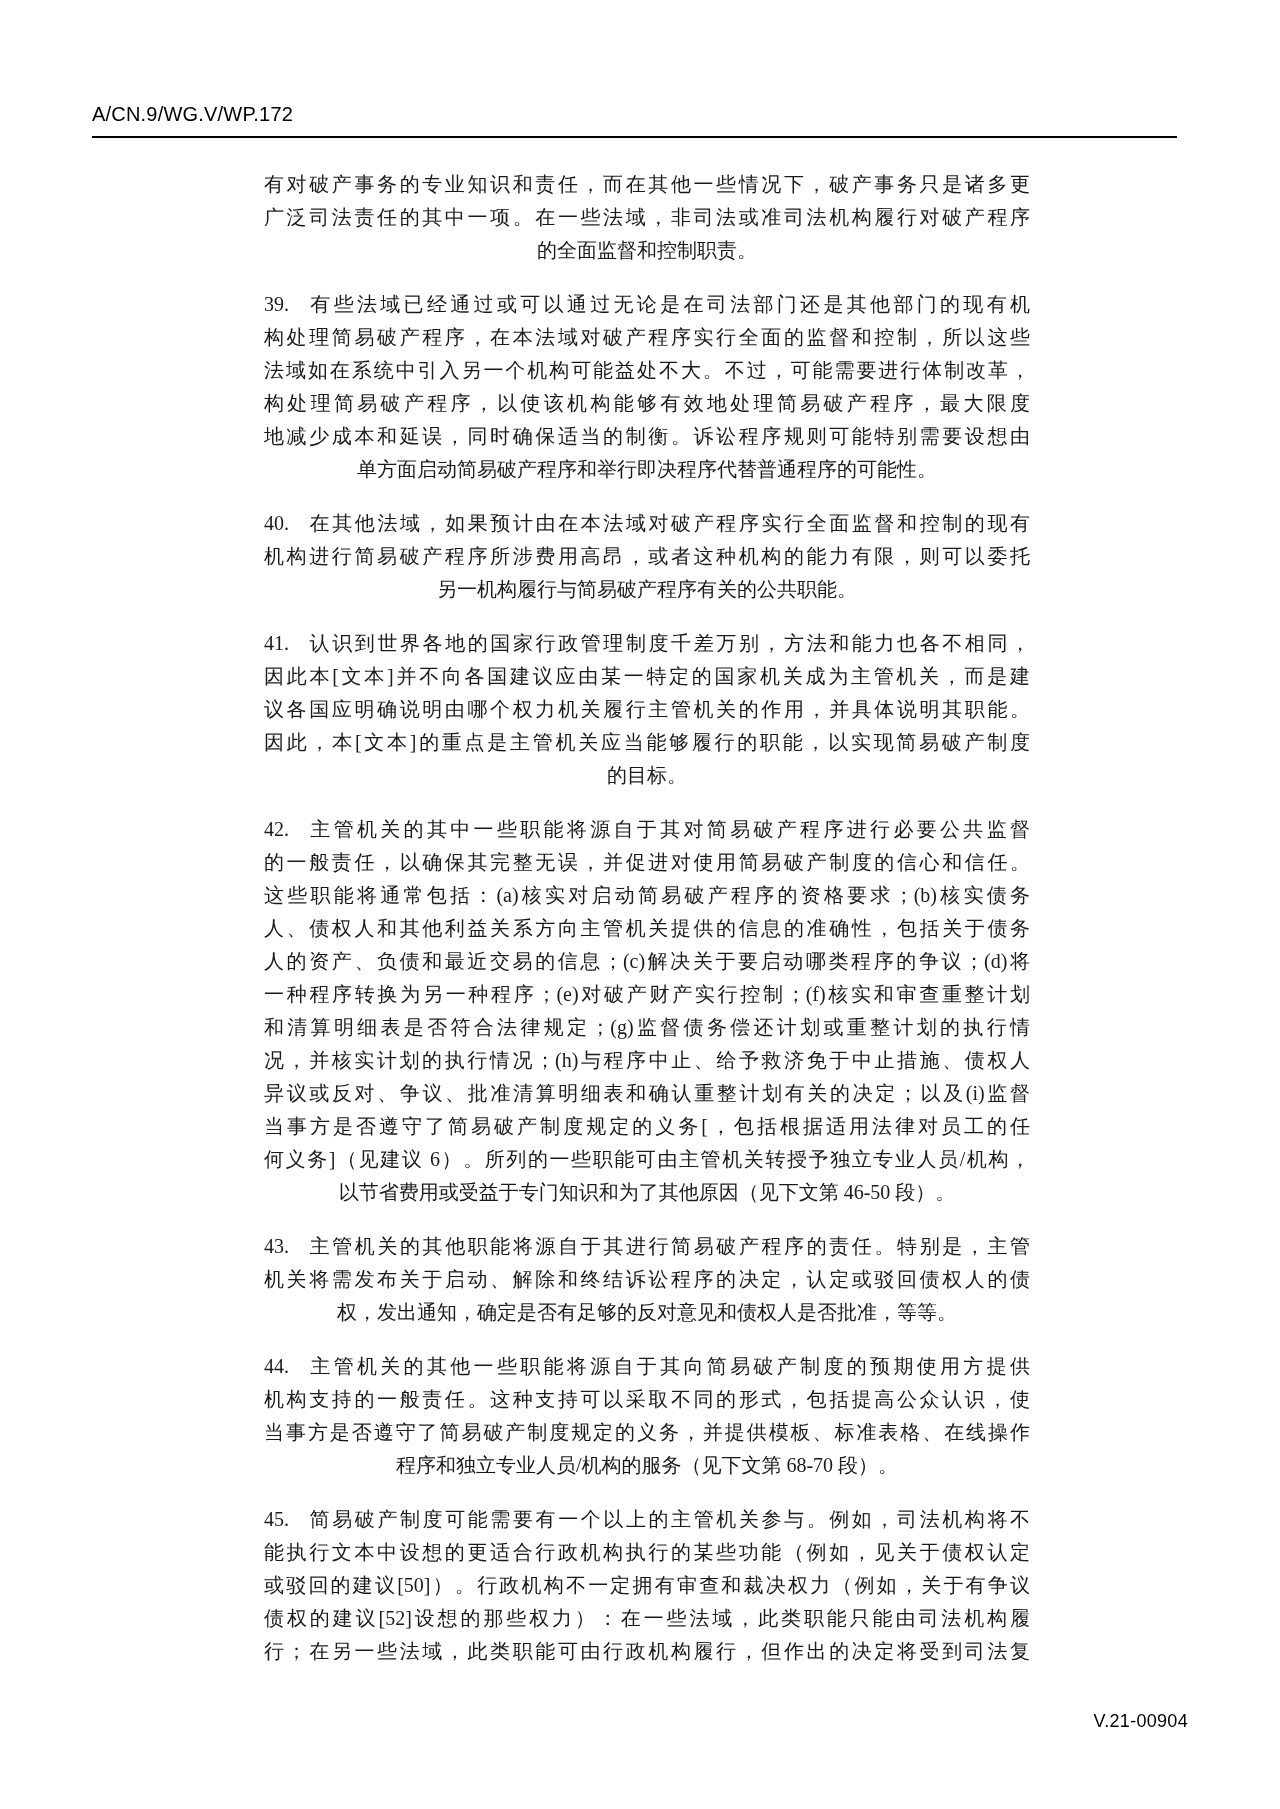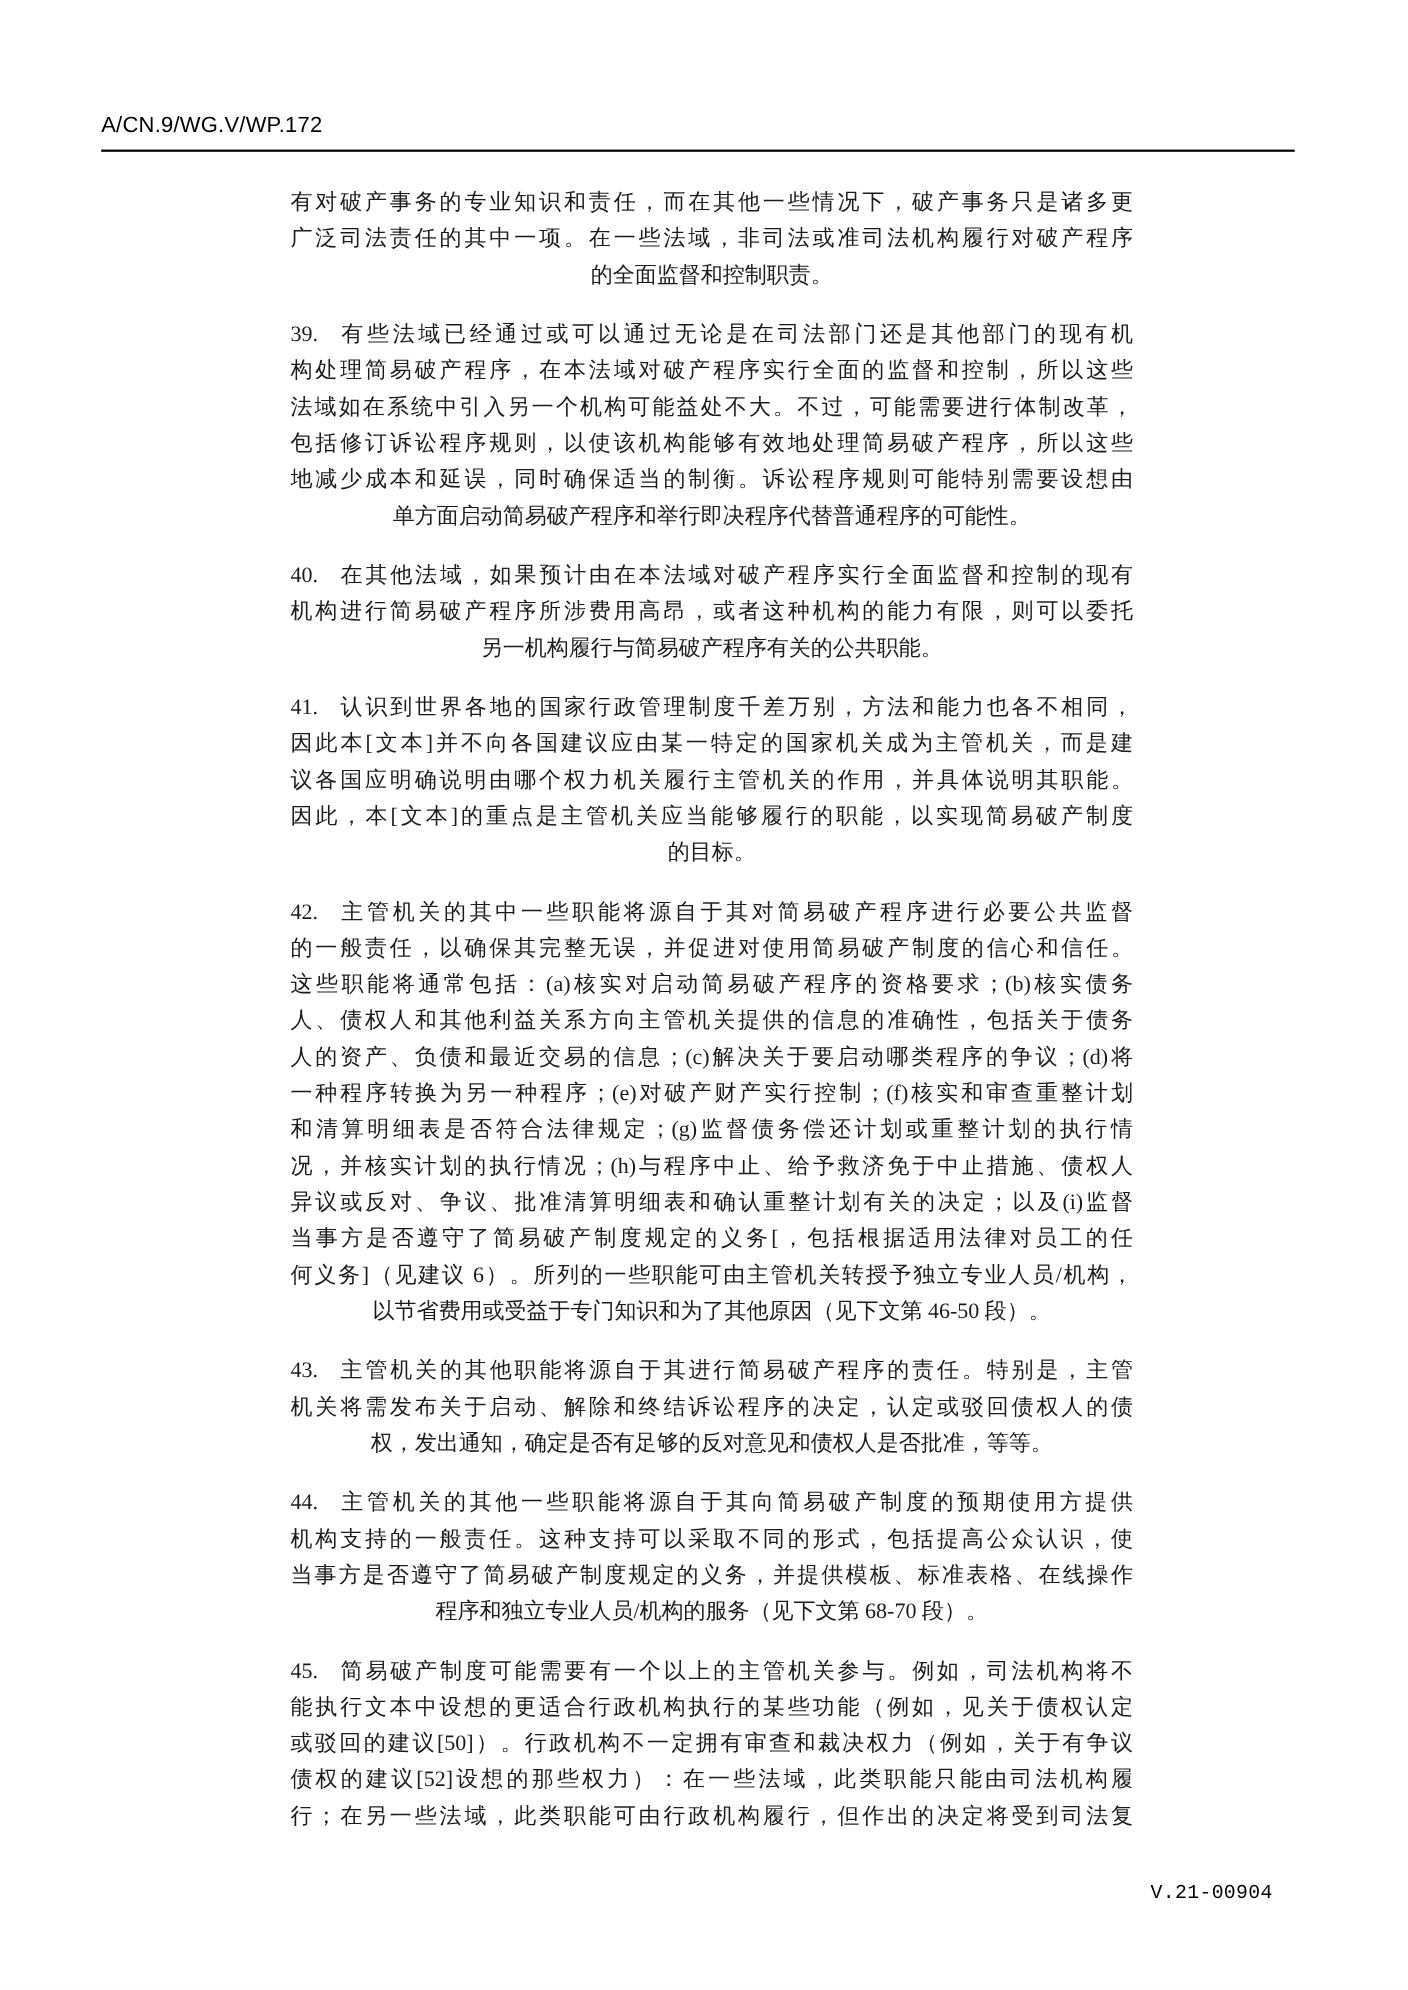--- a/index.html
+++ b/index.html
@@ -62,23 +62,23 @@
   .footer-page {
     position: absolute;
     left: 111px;
     top: 1808px;
     font-family: "Liberation Sans", "DejaVu Sans", sans-serif;
     font-weight: bold;
     font-size: 13px;
   }
   .footer-code {
     position: absolute;
-    right: 123px;
+    right: 92px;
     top: 1711px;
-    font-family: Liberation Mono, monospace;
+    font-family: Liberation Sans, sans-serif;
     font-size: 18px;
     letter-spacing: 0.3px;
   }
 </style>
 </head>
 <body>
 
 <div class="page">
 
   <div class="doc-symbol">A/CN.9/WG.V/WP.172</div>
@@ -88,21 +88,21 @@
   <div class="body-text" id="paragraphs">
       <div class="para">
         <div class="line jl">有对破产事务的专业知识和责任，而在其他一些情况下，破产事务只是诸多更</div>
         <div class="line jl">广泛司法责任的其中一项。在一些法域，非司法或准司法机构履行对破产程序</div>
         <div class="line">的全面监督和控制职责。</div>
       </div>
       <div class="para">
         <div class="line jl"><span class="pnum">39.</span><span>有些法域已经通过或可以通过无论是在司法部门还是其他部门的现有机</span></div>
         <div class="line jl">构处理简易破产程序，在本法域对破产程序实行全面的监督和控制，所以这些</div>
         <div class="line jl">法域如在系统中引入另一个机构可能益处不大。不过，可能需要进行体制改革，</div>
-        <div class="line jl">包括修订诉讼程序规则，以使该机构能够有效地处理简易破产程序，所以这些</div>
+        <div class="line jl">构处理简易破产程序，以使该机构能够有效地处理简易破产程序，最大限度</div>
         <div class="line jl">地减少成本和延误，同时确保适当的制衡。诉讼程序规则可能特别需要设想由</div>
         <div class="line">单方面启动简易破产程序和举行即决程序代替普通程序的可能性。</div>
       </div>
       <div class="para">
         <div class="line jl"><span class="pnum">40.</span><span>在其他法域，如果预计由在本法域对破产程序实行全面监督和控制的现有</span></div>
         <div class="line jl">机构进行简易破产程序所涉费用高昂，或者这种机构的能力有限，则可以委托</div>
         <div class="line">另一机构履行与简易破产程序有关的公共职能。</div>
       </div>
       <div class="para">
         <div class="line jl"><span class="pnum">41.</span><span>认识到世界各地的国家行政管理制度千差万别，方法和能力也各不相同，</span></div>

